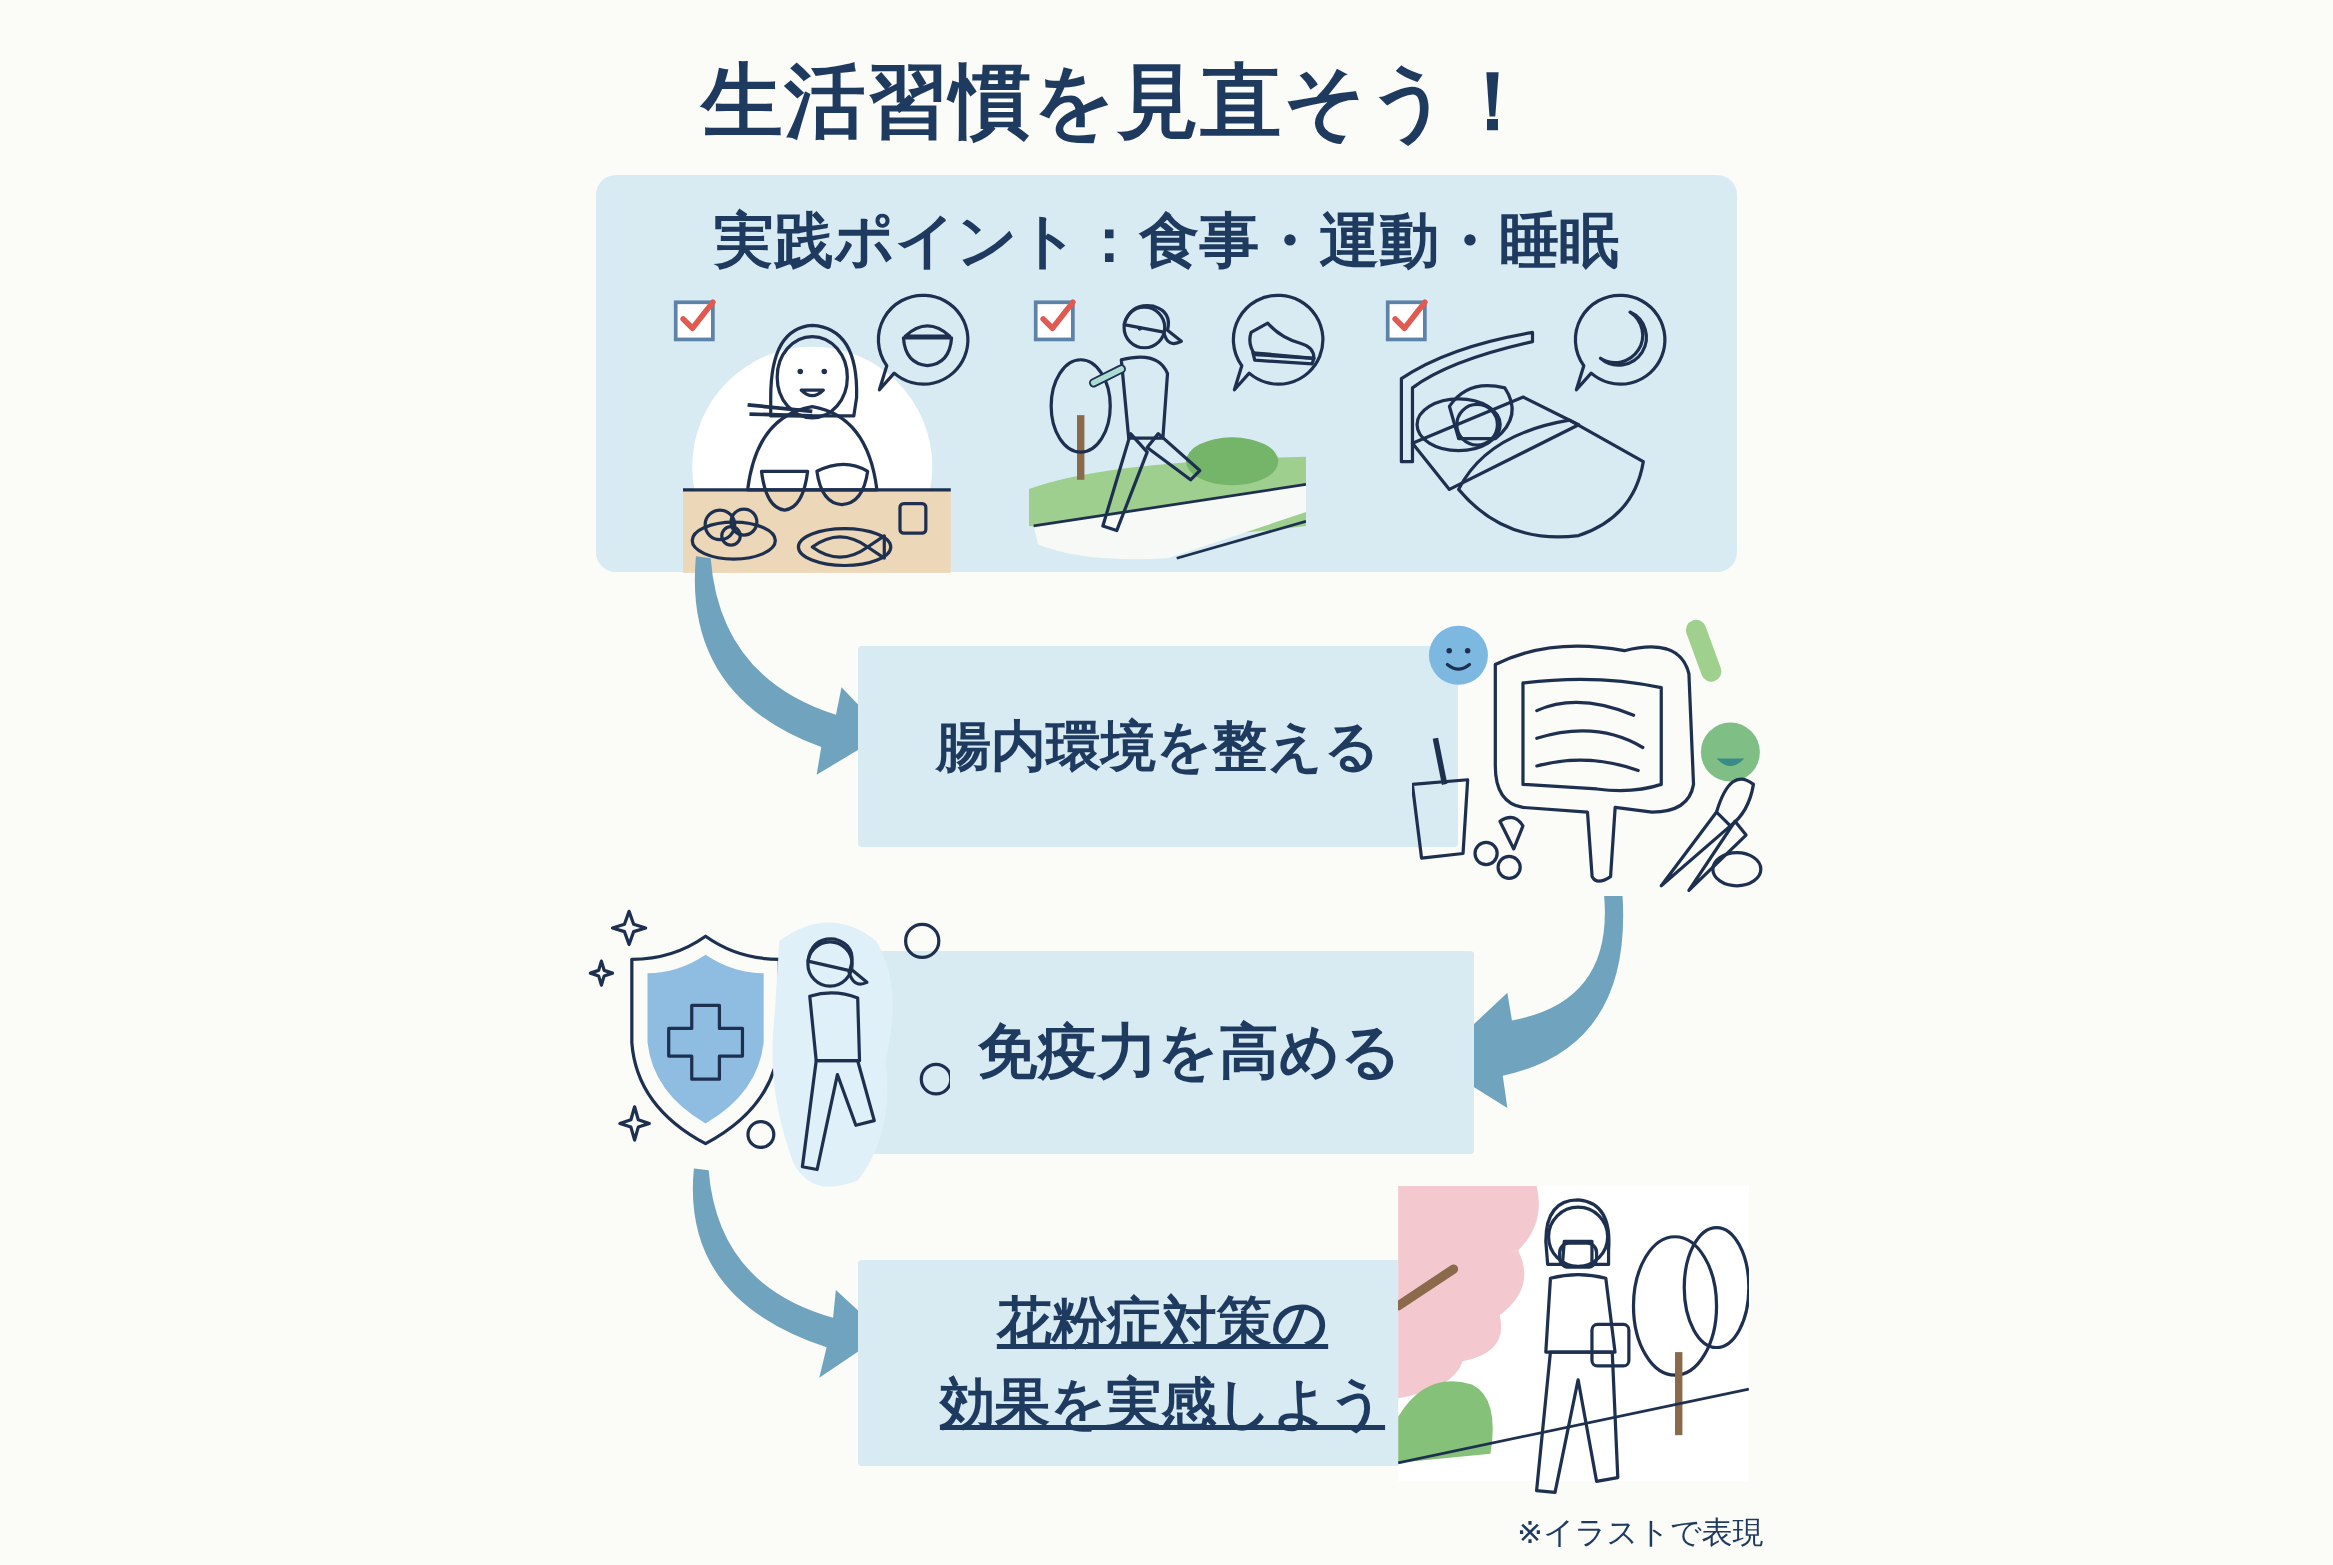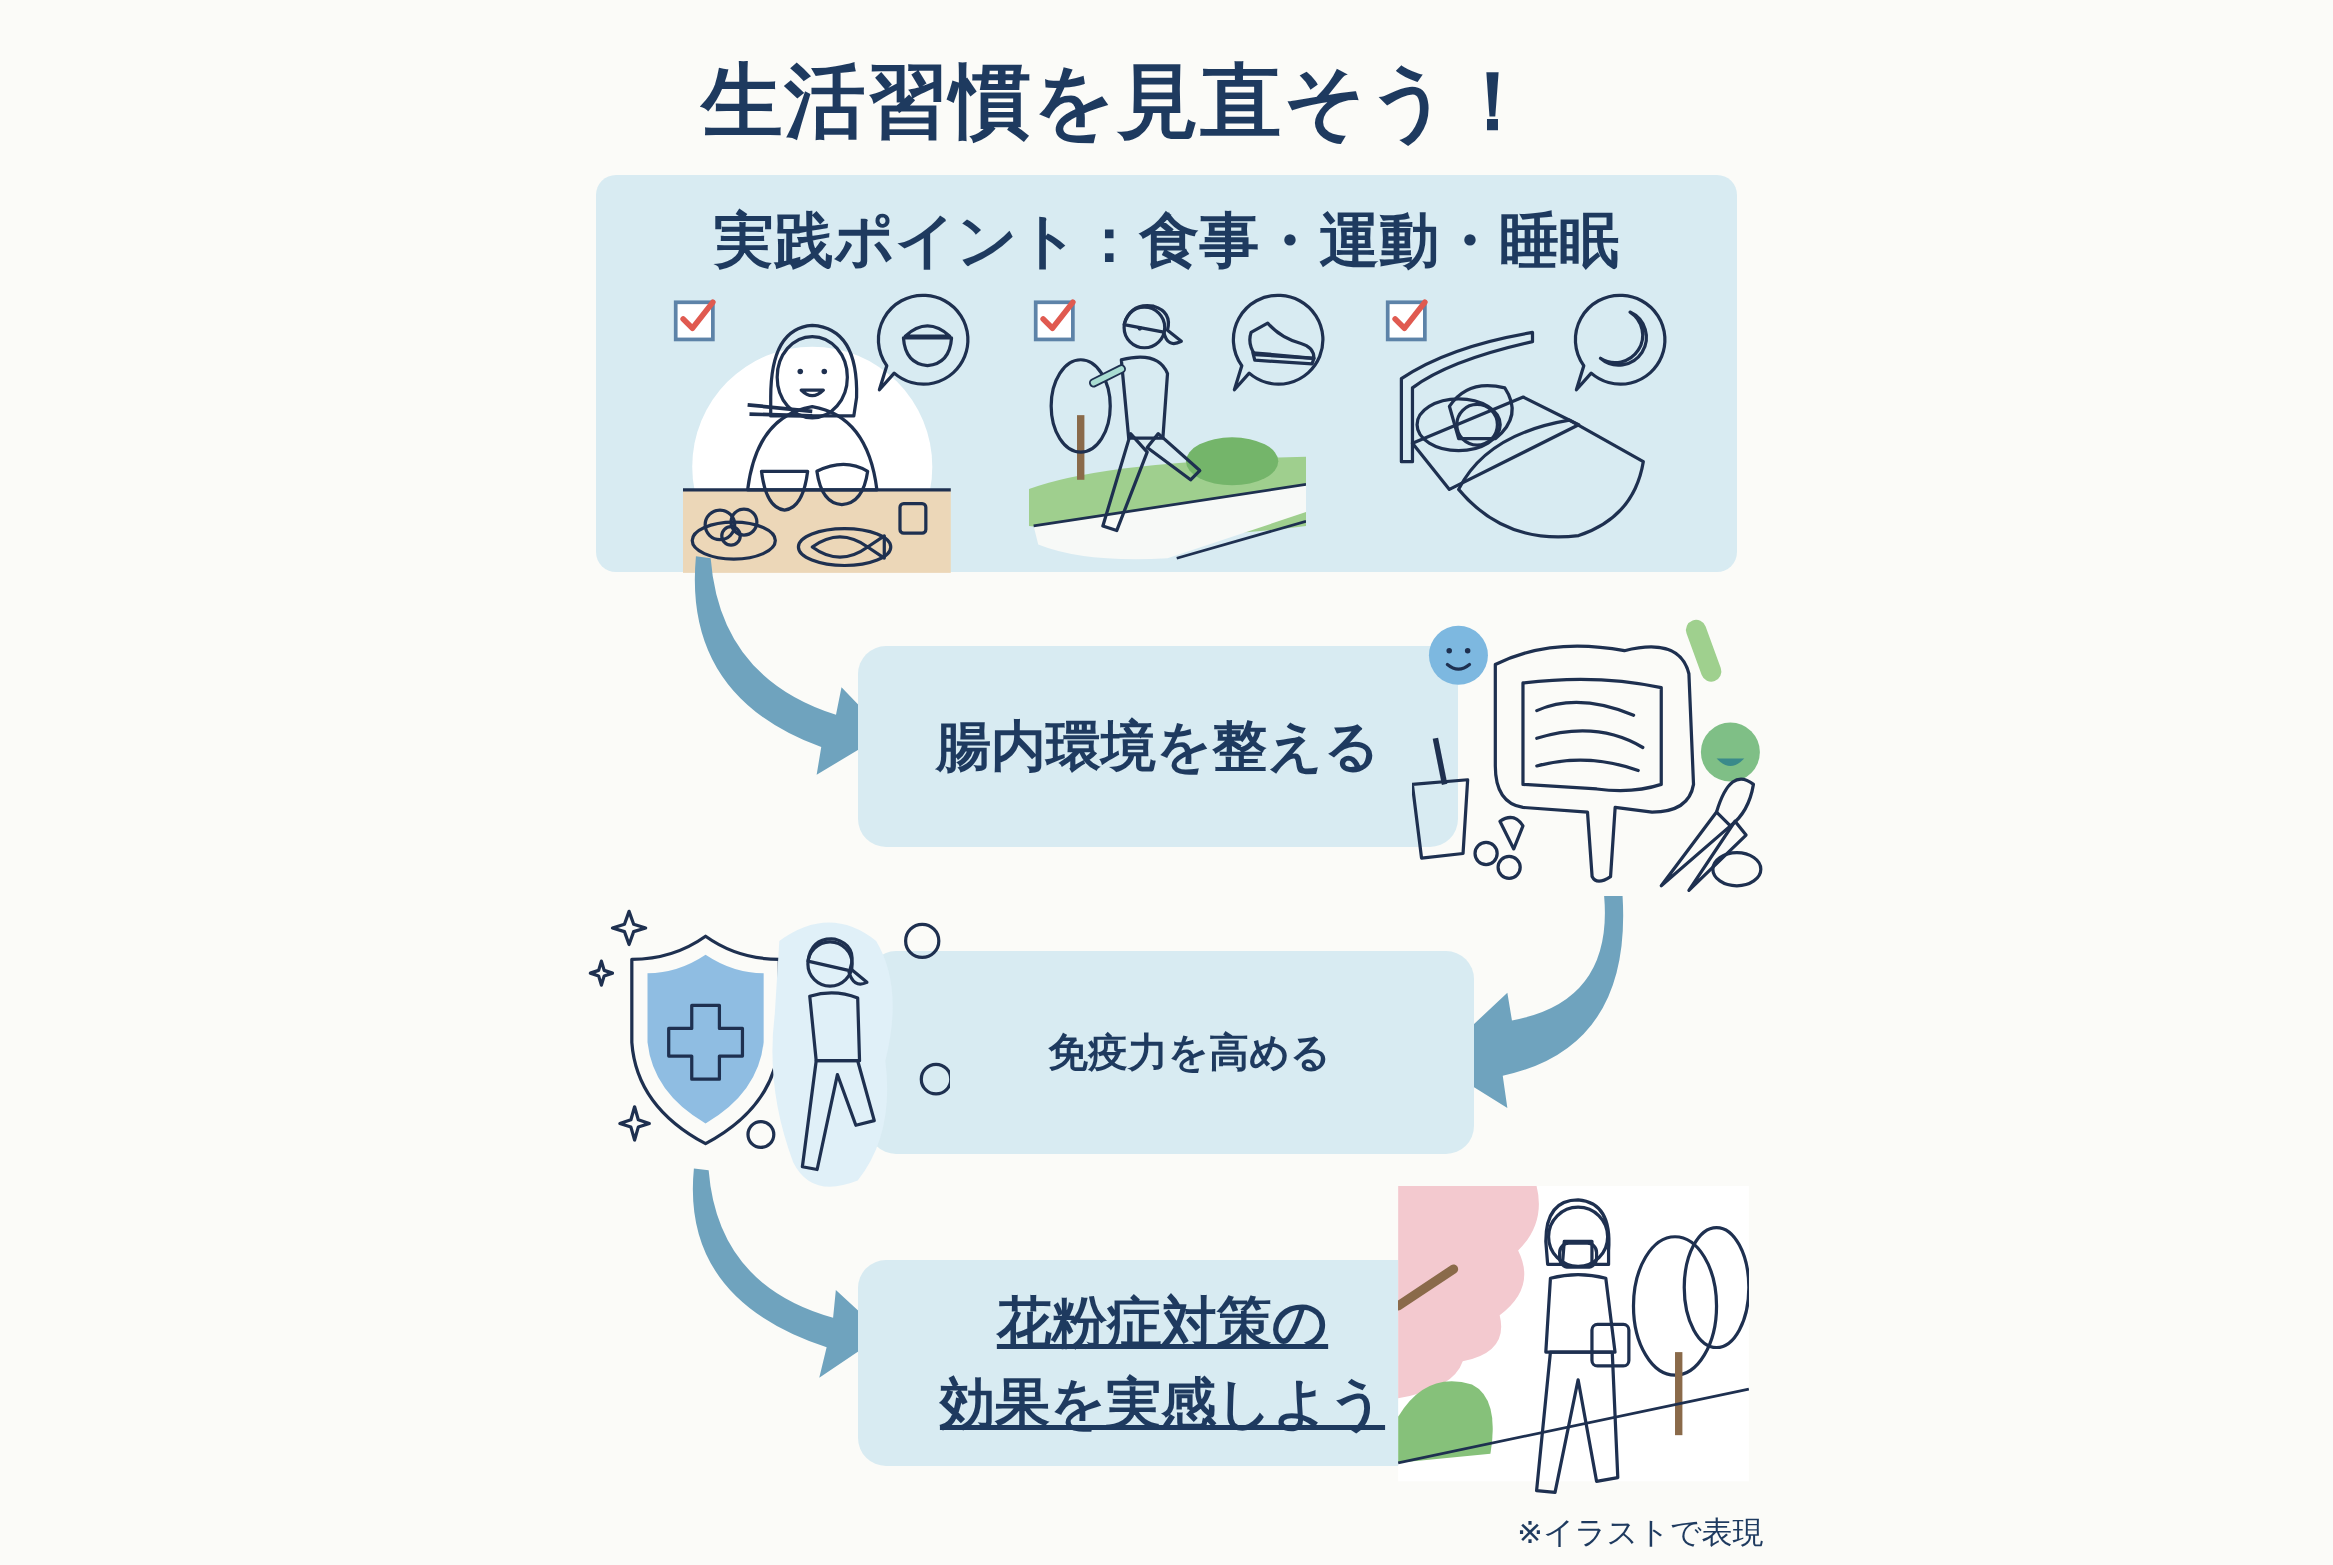--- a/index.html
+++ b/index.html
@@ -16,26 +16,26 @@
   }
   .panel {
     left:596px; top:175px; width:1141px; height:397px;
     background:#d8ebf2; border-radius:20px;
   }
   .panel-title {
     left:596px; width:1141px; top:201px; text-align:center;
     font-size:60px; font-weight:bold; color:#1e3a5f;
   }
   .box {
-    background:#d8ebf2; border-radius:28px;
+    background:#d8ebf2; border-radius:4px;
     display:flex; align-items:center; justify-content:center; text-align:center;
     font-weight:bold; color:#1e3a5f;
   }
   .box2 { left:858px; top:646px; width:600px; height:201px; font-size:55px; }
-  .box3 { left:868px; top:951px; width:606px; height:203px; font-size:40px; }
+  .box3 { left:868px; top:951px; width:606px; height:203px; font-size:60px; }
   .box4 { left:858px; top:1260px; width:609px; height:206px; font-size:55px; line-height:81px;text-decoration:underline; }
   .box4 .line { display:block; }
   .footnote { left:1517px; top:1512px; font-size:31px; color:#1e3a5f; }
   svg { display:block; }
   .ol { stroke:#1e3050; stroke-width:3.5; fill:none; stroke-linejoin:round; stroke-linecap:round; }
 </style>
 </head>
 <body>
 
 <div class="abs title">生活習慣を見直そう！</div>

